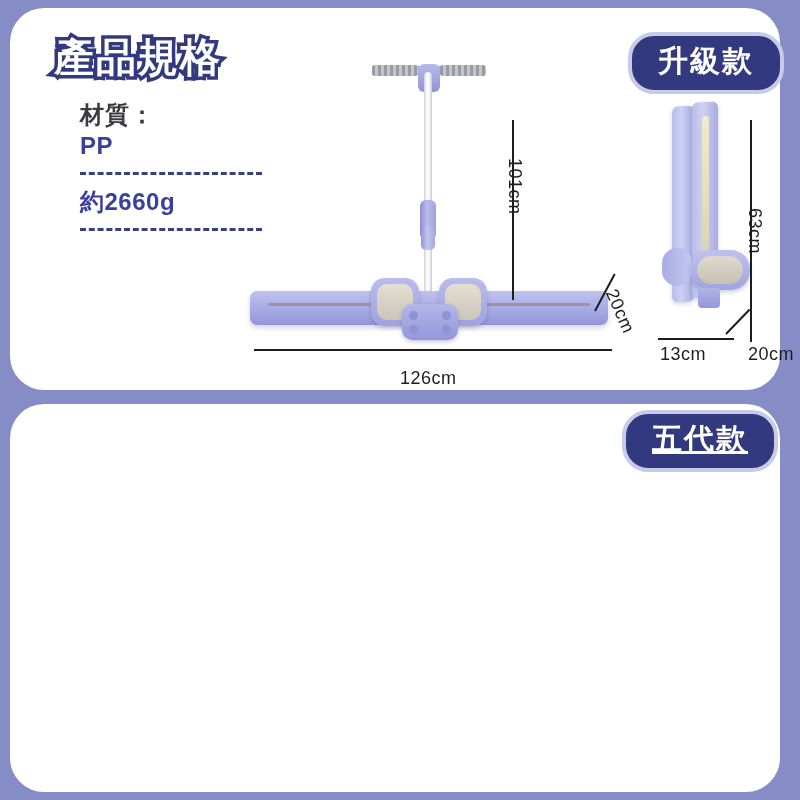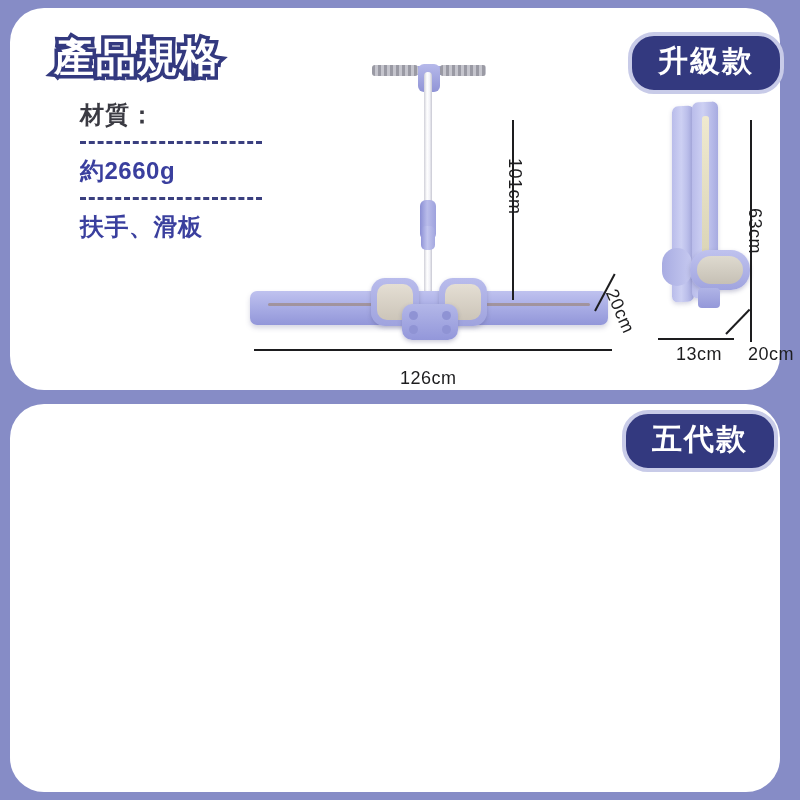--- a/index.html
+++ b/index.html
@@ -46,21 +46,21 @@
     border-radius:26px;
     padding:5px 26px 8px 26px;
     color:#ffffff;
     font-size:30px;
     font-weight:bold;
     letter-spacing:2px;
     white-space:nowrap;
     box-sizing:border-box;
   }
   #badge-1{right:16px;top:16px;margin-top:16px;}
-  #badge-2{right:22px;top:410px;}
+  #badge-2{right:22px;top:410px;text-decoration:underline;}
 
   
   .specs{position:absolute;left:34px;z-index:5;width:200px;margin-left:36px;}
   #specs-1{top:92px;}
   .spec-label{
     color:#3a3a42;font-size:24px;font-weight:bold;
     letter-spacing:1px;line-height:1.25;white-space:nowrap;
   }
   .spec-value{
     color:#3a3f9e;font-size:24px;font-weight:bold;
@@ -229,37 +229,37 @@
       <div class="rule v" style="left:740px;top:112px;height:222px;"></div>
       <div class="rule h" style="left:648px;top:330px;width:76px;"></div>
       <div class="rule slash" style="left:716px;top:325px;width:34px;transform:rotate(-46deg);"></div>
     </div>
 
     <div class="main-title">產品規格</div>
 
     <div class="specs" id="specs-1">
       <div class="spec-block">
         <div class="spec-label">材質：</div>
+        <div class="spec-value">PP</div>
       </div>
       <hr class="divider">
       <div class="spec-block">
         <div class="spec-value">約2660g</div>
       </div>
       <hr class="divider">
       <div class="spec-block">
-        <div class="spec-value">扶手、滑板</div>
       </div>
     </div>
 
     <div class="dim vert" style="left:515px;top:150px;">101cm</div>
     <div class="dim" style="left:390px;top:360px;">126cm</div>
     <div class="dim diag" style="left:610px;top:278px;">20cm</div>
 
     <div class="dim vert" style="left:755px;top:200px;">63cm</div>
-    <div class="dim" style="left:666px;top:336px;">13cm</div>
+    <div class="dim" style="left:650px;top:336px;">13cm</div>
     <div class="dim" style="left:738px;top:336px;">20cm</div>
   </div>
 
   <div class="badge" id="badge-1">升級款</div>
 
   <div class="card" id="card-2">
     <div class="card-inner">
 
       
       

